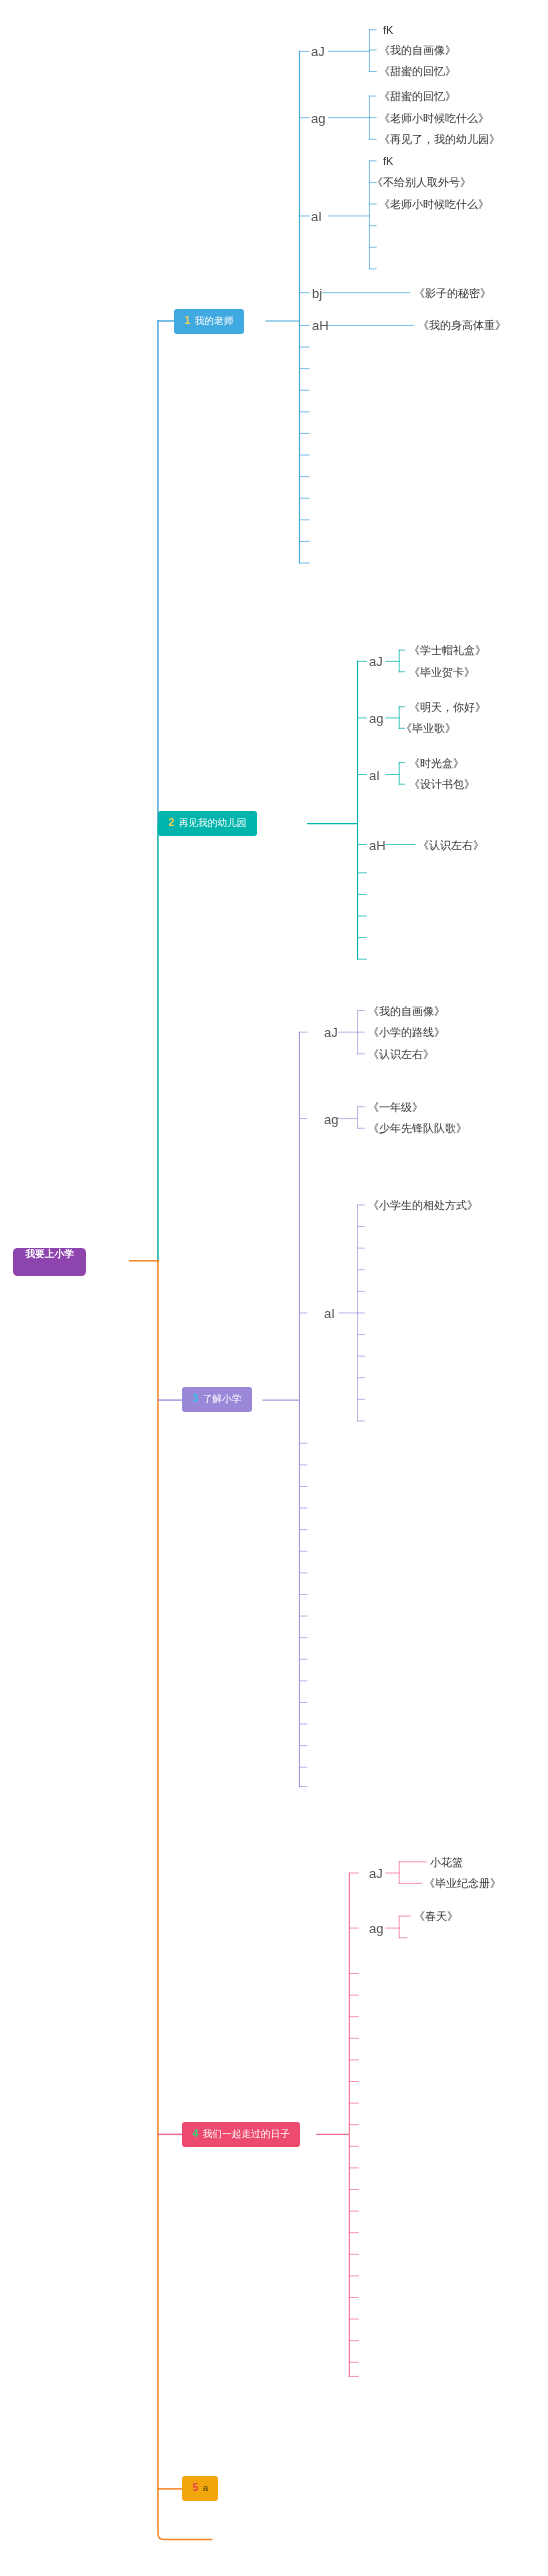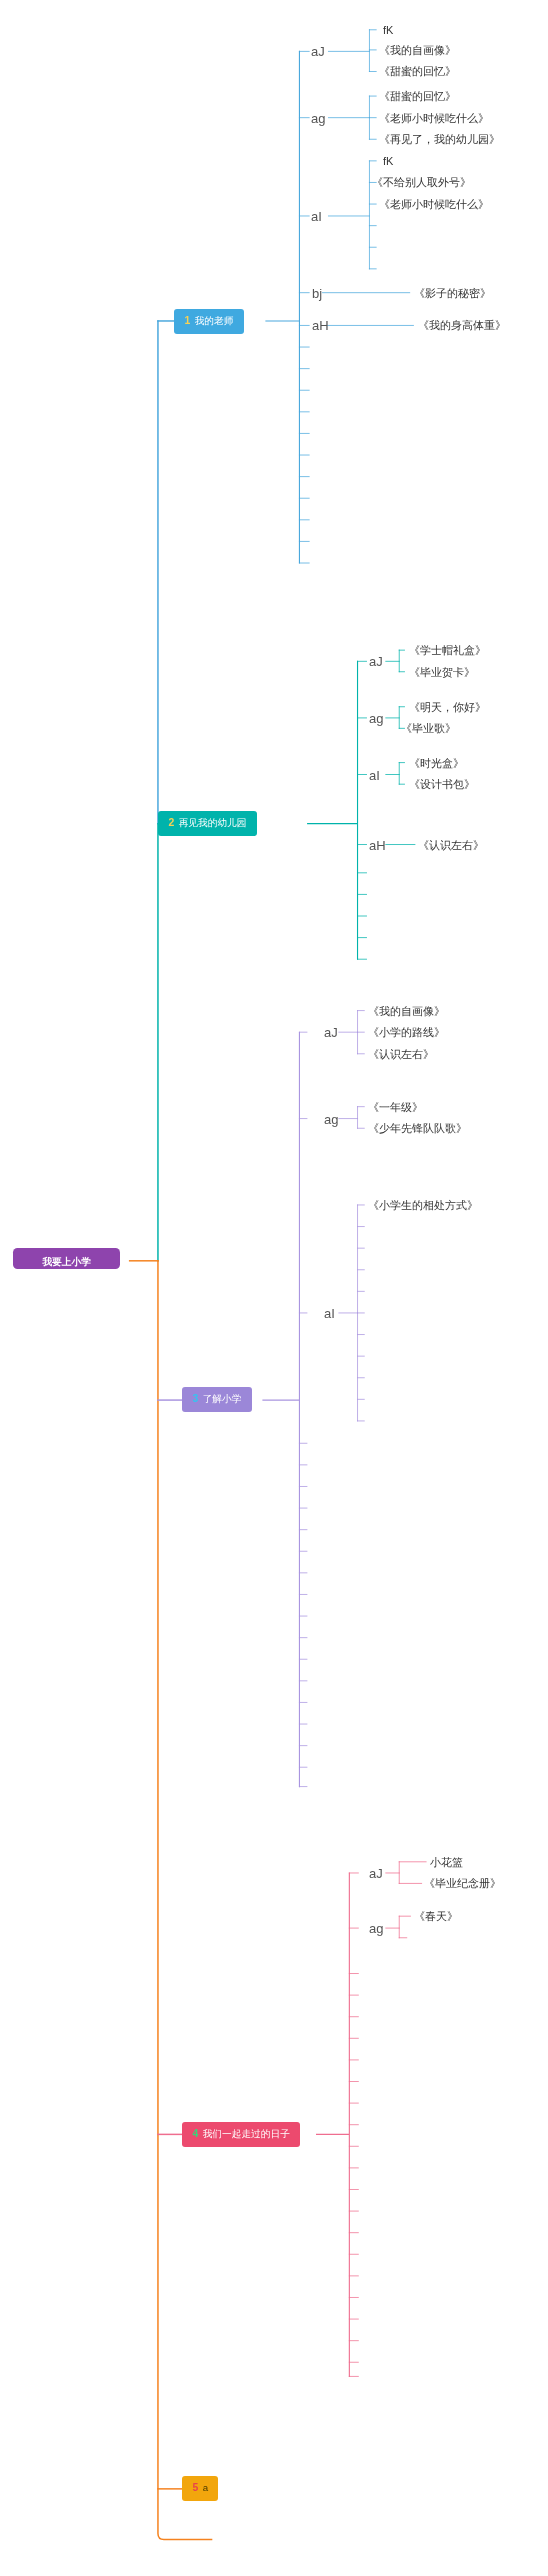--- a/index.html
+++ b/index.html
@@ -9,22 +9,22 @@
   }
   svg.wires{position:absolute;left:0;top:0;width:549px;height:2576px;}
   .branch-box{
     position:absolute;display:inline-flex;align-items:center;gap:4.5px;
     height:24.6px;padding:0 10.4px;border-radius:3px;box-sizing:border-box;
     cursor:pointer;white-space:nowrap;
   }
   .branch-num{font-weight:bold;font-size:10.4px;line-height:1;}
   .branch-title{font-size:9.7px;color:#ffffff;line-height:1;}
   .root-box{
-    position:absolute;display:inline-flex;align-items:flex-end;
-    height:21px;padding:0 29px;border-radius:4.5px;box-sizing:border-box;
+    position:absolute;display:inline-flex;align-items:flex-start;
+    height:28px;padding:0 12px;border-radius:4.5px;box-sizing:border-box;
     background:#8e44ad;color:#ffffff;font-size:9.7px;font-weight:bold;white-space:nowrap;
   }
   .sublabel{
     position:absolute;transform:translateY(-50%);
     font-size:13px;color:#555;white-space:nowrap;cursor:pointer;
   }
   .leaf{
     position:absolute;transform:translateY(-50%);
     font-size:11px;color:#333;white-space:nowrap;cursor:pointer;
   }

